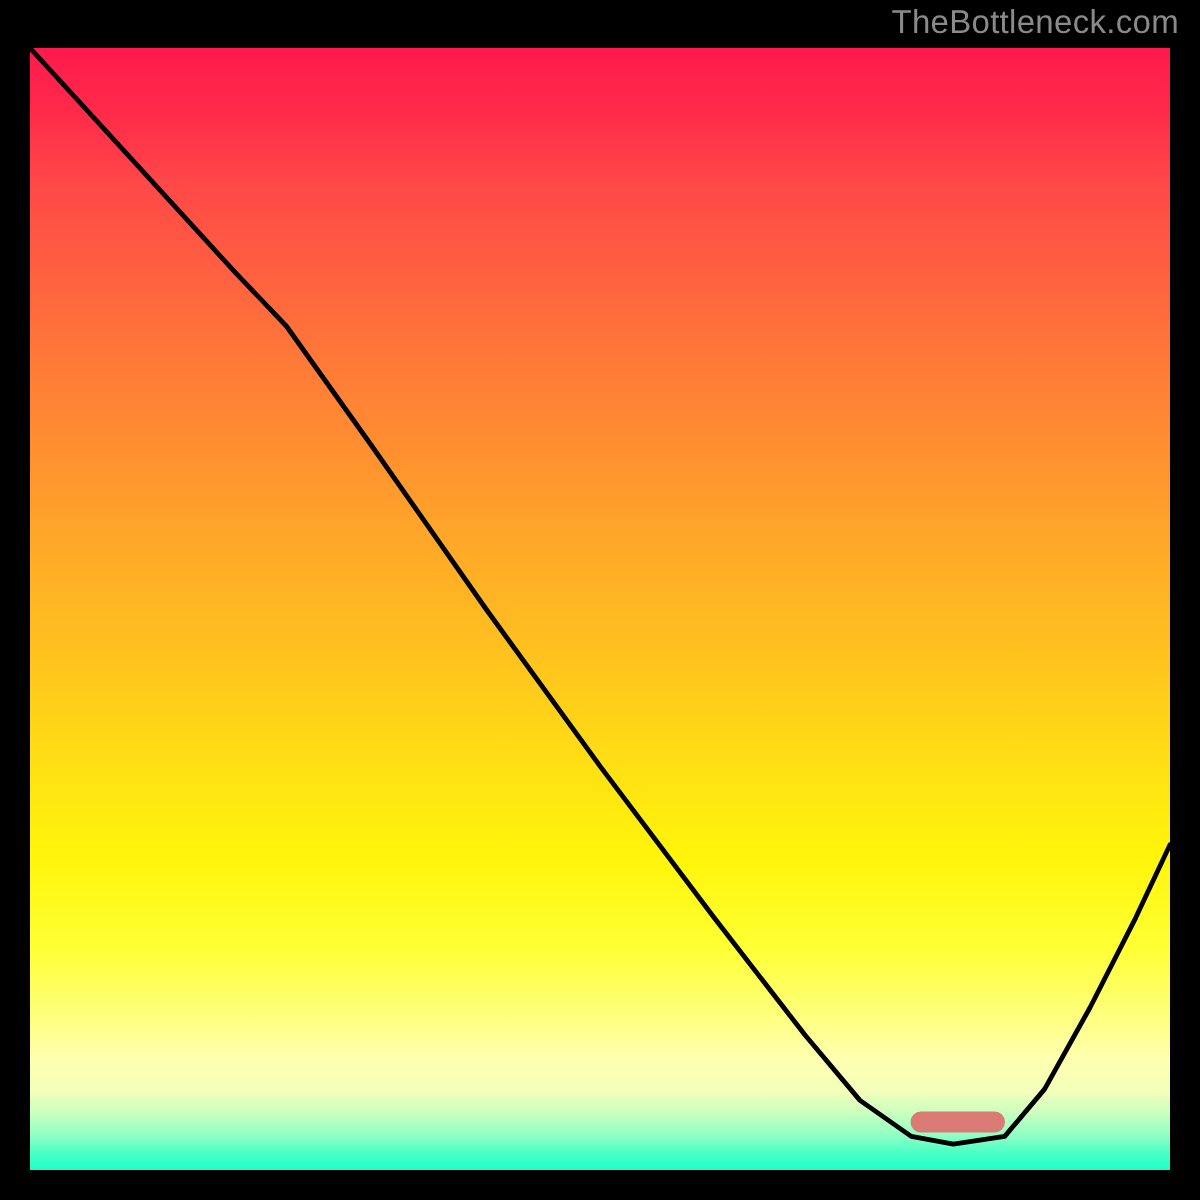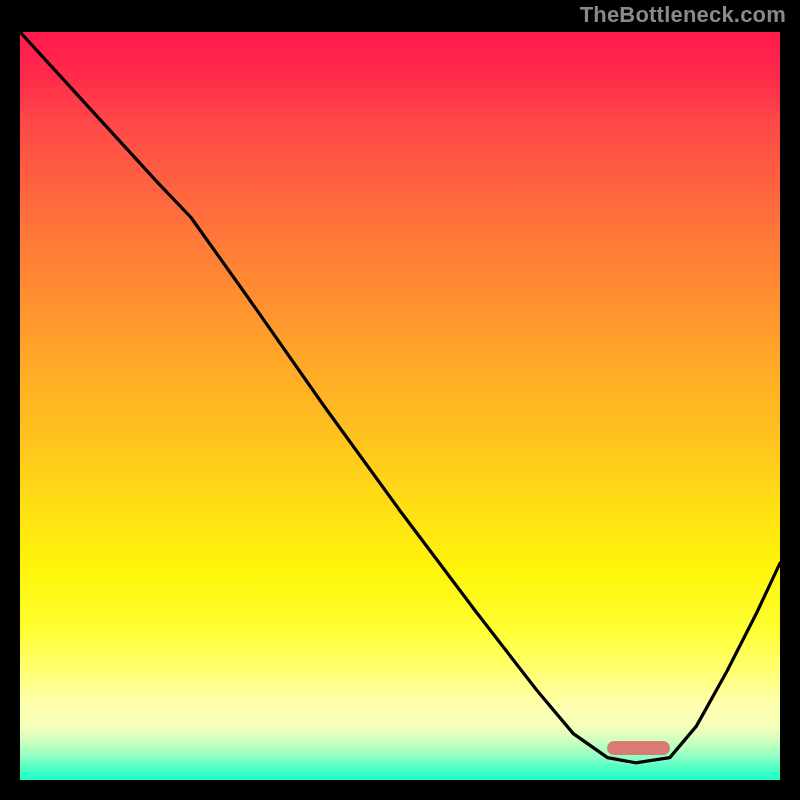--- a/index.html
+++ b/index.html
@@ -46,21 +46,21 @@
       #4affc6 98.5%,
       #1effc8 100%
     );
   }
   .watermark {
     position: absolute;
     top: 2px;
     right: 14px;
     color: #8a8a8a;
     font-size: 22px;
-    font-weight: 700;
+    font-weight: 400;
     letter-spacing: 0.2px;
   }
   svg.curve {
     position: absolute;
     left: 20px;
     top: 32px;
     width: 760px;
     height: 748px;
   }
   .marker {

